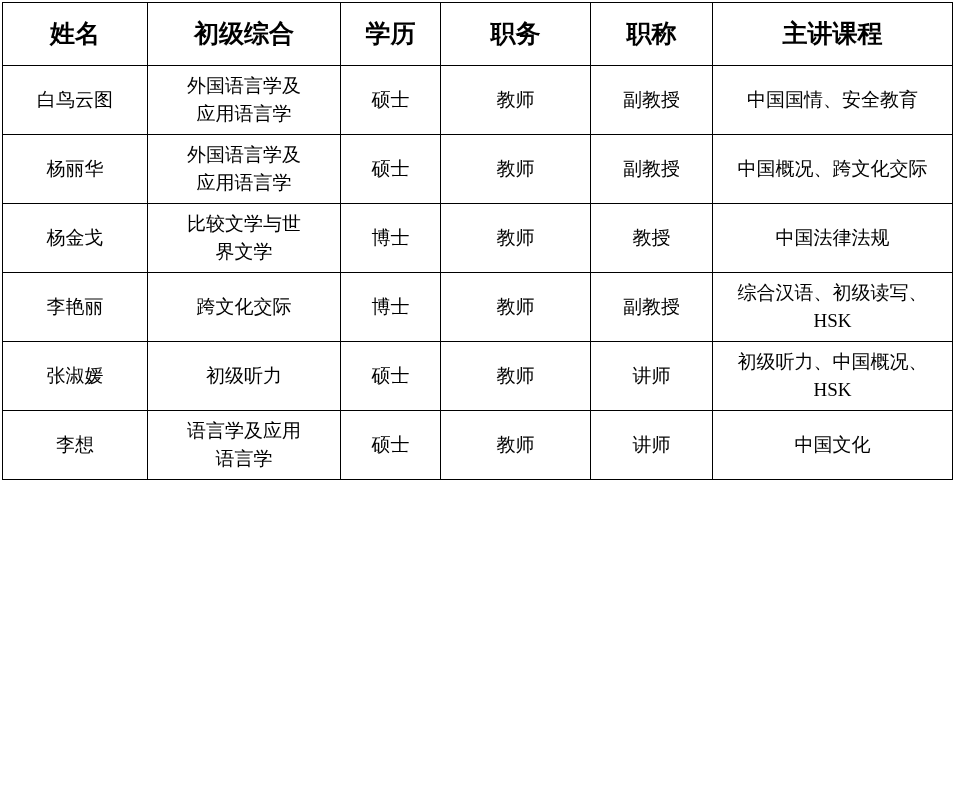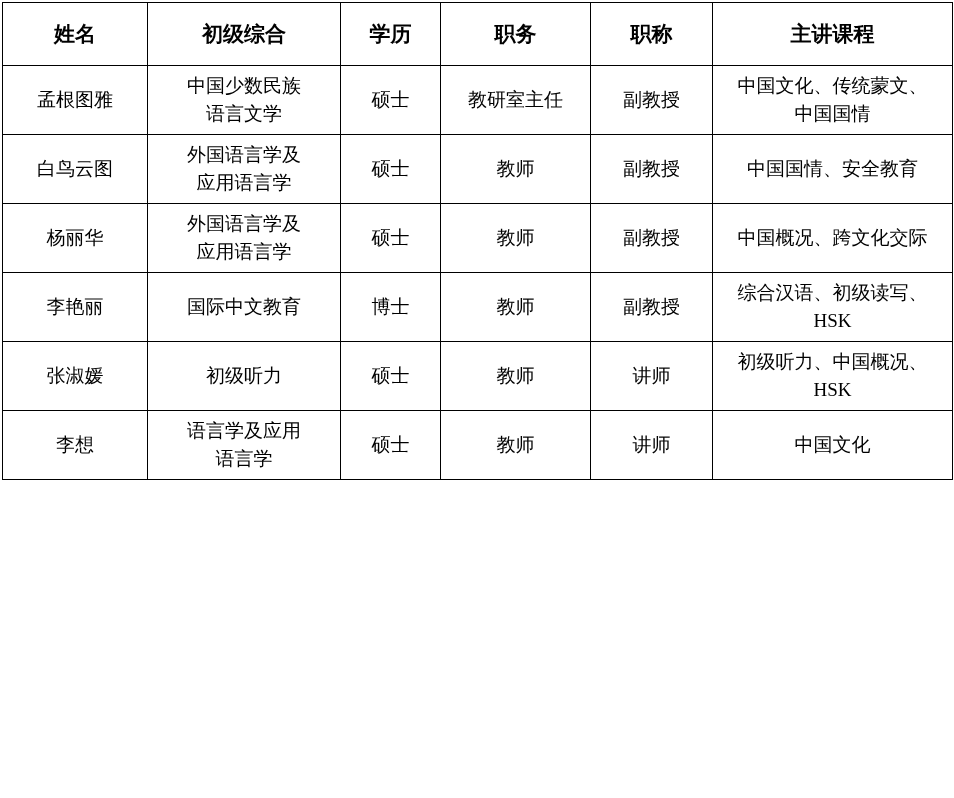--- a/index.html
+++ b/index.html
@@ -24,21 +24,21 @@
     border: 1px solid #000000;
     text-align: center;
     vertical-align: middle;
     font-size: 19px;
     line-height: 1.45;
     padding: 6px 4px;
     word-break: break-word;
   }
   #faculty-table thead th {
     font-weight: bold;
-    font-size: 21px;
+    font-size: 25px;
     height: 54px;
     padding: 4px 4px;
   }
   #faculty-table tbody td {
     font-weight: normal;
     height: 56px;
   }
   .col-name    { width: 145px; }
   .col-major   { width: 193px; }
   .col-degree  { width: 100px; }
@@ -68,42 +68,20 @@
       <th>初级综合</th>
       <th>学历</th>
       <th>职务</th>
       <th>职称</th>
       <th>主讲课程</th>
     </tr>
   </thead>
   <tbody>
     <tr>
       <td>
-          <span class="cell-text">孟根图雅</span>
-        </td>
-      <td>
-          <span class="cell-text">中国少数民族
-语言文学</span>
-        </td>
-      <td>
-          <span class="cell-text">硕士</span>
-        </td>
-      <td>
-          <span class="cell-text">教研室主任</span>
-        </td>
-      <td>
-          <span class="cell-text">副教授</span>
-        </td>
-      <td>
-          <span class="cell-text">中国文化、传统蒙文、
-中国国情</span>
-        </td>
-    </tr>
-    <tr>
-      <td>
           <span class="cell-text">白鸟云图</span>
         </td>
       <td>
           <span class="cell-text">外国语言学及
 应用语言学</span>
         </td>
       <td>
           <span class="cell-text">硕士</span>
         </td>
       <td>
@@ -132,24 +110,45 @@
         </td>
       <td>
           <span class="cell-text">副教授</span>
         </td>
       <td>
           <span class="cell-text">中国概况、跨文化交际</span>
         </td>
     </tr>
     <tr>
       <td>
+          <span class="cell-text">杨金戈</span>
+        </td>
+      <td>
+          <span class="cell-text">比较文学与世
+界文学</span>
+        </td>
+      <td>
+          <span class="cell-text">博士</span>
+        </td>
+      <td>
+          <span class="cell-text">教师</span>
+        </td>
+      <td>
+          <span class="cell-text">教授</span>
+        </td>
+      <td>
+          <span class="cell-text">中国法律法规</span>
+        </td>
+    </tr>
+    <tr>
+      <td>
           <span class="cell-text">李艳丽</span>
         </td>
       <td>
-          <span class="cell-text">国际中文教育</span>
+          <span class="cell-text">跨文化交际</span>
         </td>
       <td>
           <span class="cell-text">博士</span>
         </td>
       <td>
           <span class="cell-text">教师</span>
         </td>
       <td>
           <span class="cell-text">副教授</span>
         </td>

